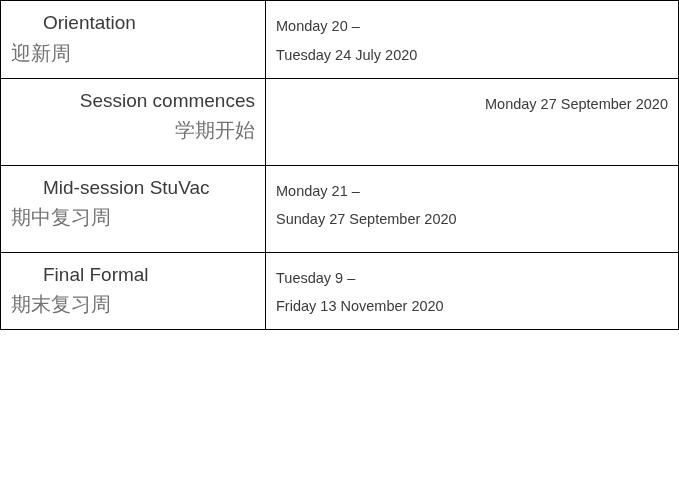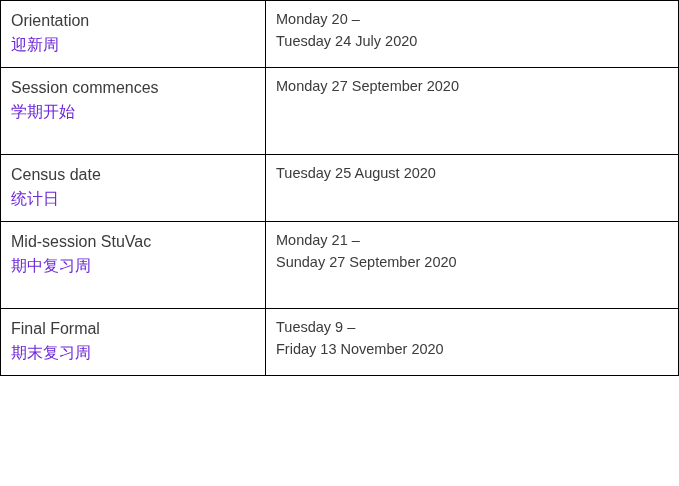--- a/index.html
+++ b/index.html
@@ -40,35 +40,37 @@
     color: #1f4fa8;
     font-weight: bold;
     font-size: 14.5px;
     line-height: 1.5;
   }
   .col-label {
     width: 244px;
   }
   .label-en {
     color: #3b3b3b;
-    font-size: 16px;
+    font-size: 19px;
     line-height: 1.5;
+    margin-left: 32px;
   }
   .label-zh {
-    color: #6d28d9;
-    font-size: 16px;
+    color: #737373;
+    font-size: 20px;
     line-height: 1.5;
   }
   .date-line {
     color: #3b3b3b;
     font-size: 14.5px;
     line-height: 1.5;
+    margin-top: 7px;
   }
   .r-orientation td { height: 44px; }
-  .r-commences td { height: 68px; }
+  .r-commences td { height: 68px; text-align: right; }
   .r-census td { height: 44px; }
   .r-midsession td { height: 68px; }
   .r-formalend td { height: 44px; }
   .r-finalstuvac td { height: 44px; }
 </style>
 </head>
 <body>
 
 <table class="calendar-table">
   <tbody>
@@ -87,29 +89,20 @@
     <tr class="r-commences">
       <td class="col-label">
         <div class="label-en">Session commences</div>
         <div class="label-zh">学期开始</div>
       </td>
       <td class="col-date">
         <div class="date-line">Monday 27 September 2020</div>
       </td>
     </tr>
 
-    <tr class="r-census">
-      <td class="col-label">
-        <div class="label-en">Census date</div>
-        <div class="label-zh">统计日</div>
-      </td>
-      <td class="col-date">
-        <div class="date-line">Tuesday 25 August 2020</div>
-      </td>
-    </tr>
 
     <tr class="r-midsession">
       <td class="col-label">
         <div class="label-en">Mid-session StuVac</div>
         <div class="label-zh">期中复习周</div>
       </td>
       <td class="col-date">
         <div class="date-line">Monday 21 –</div>
         <div class="date-line">Sunday 27 September 2020</div>
       </td>

